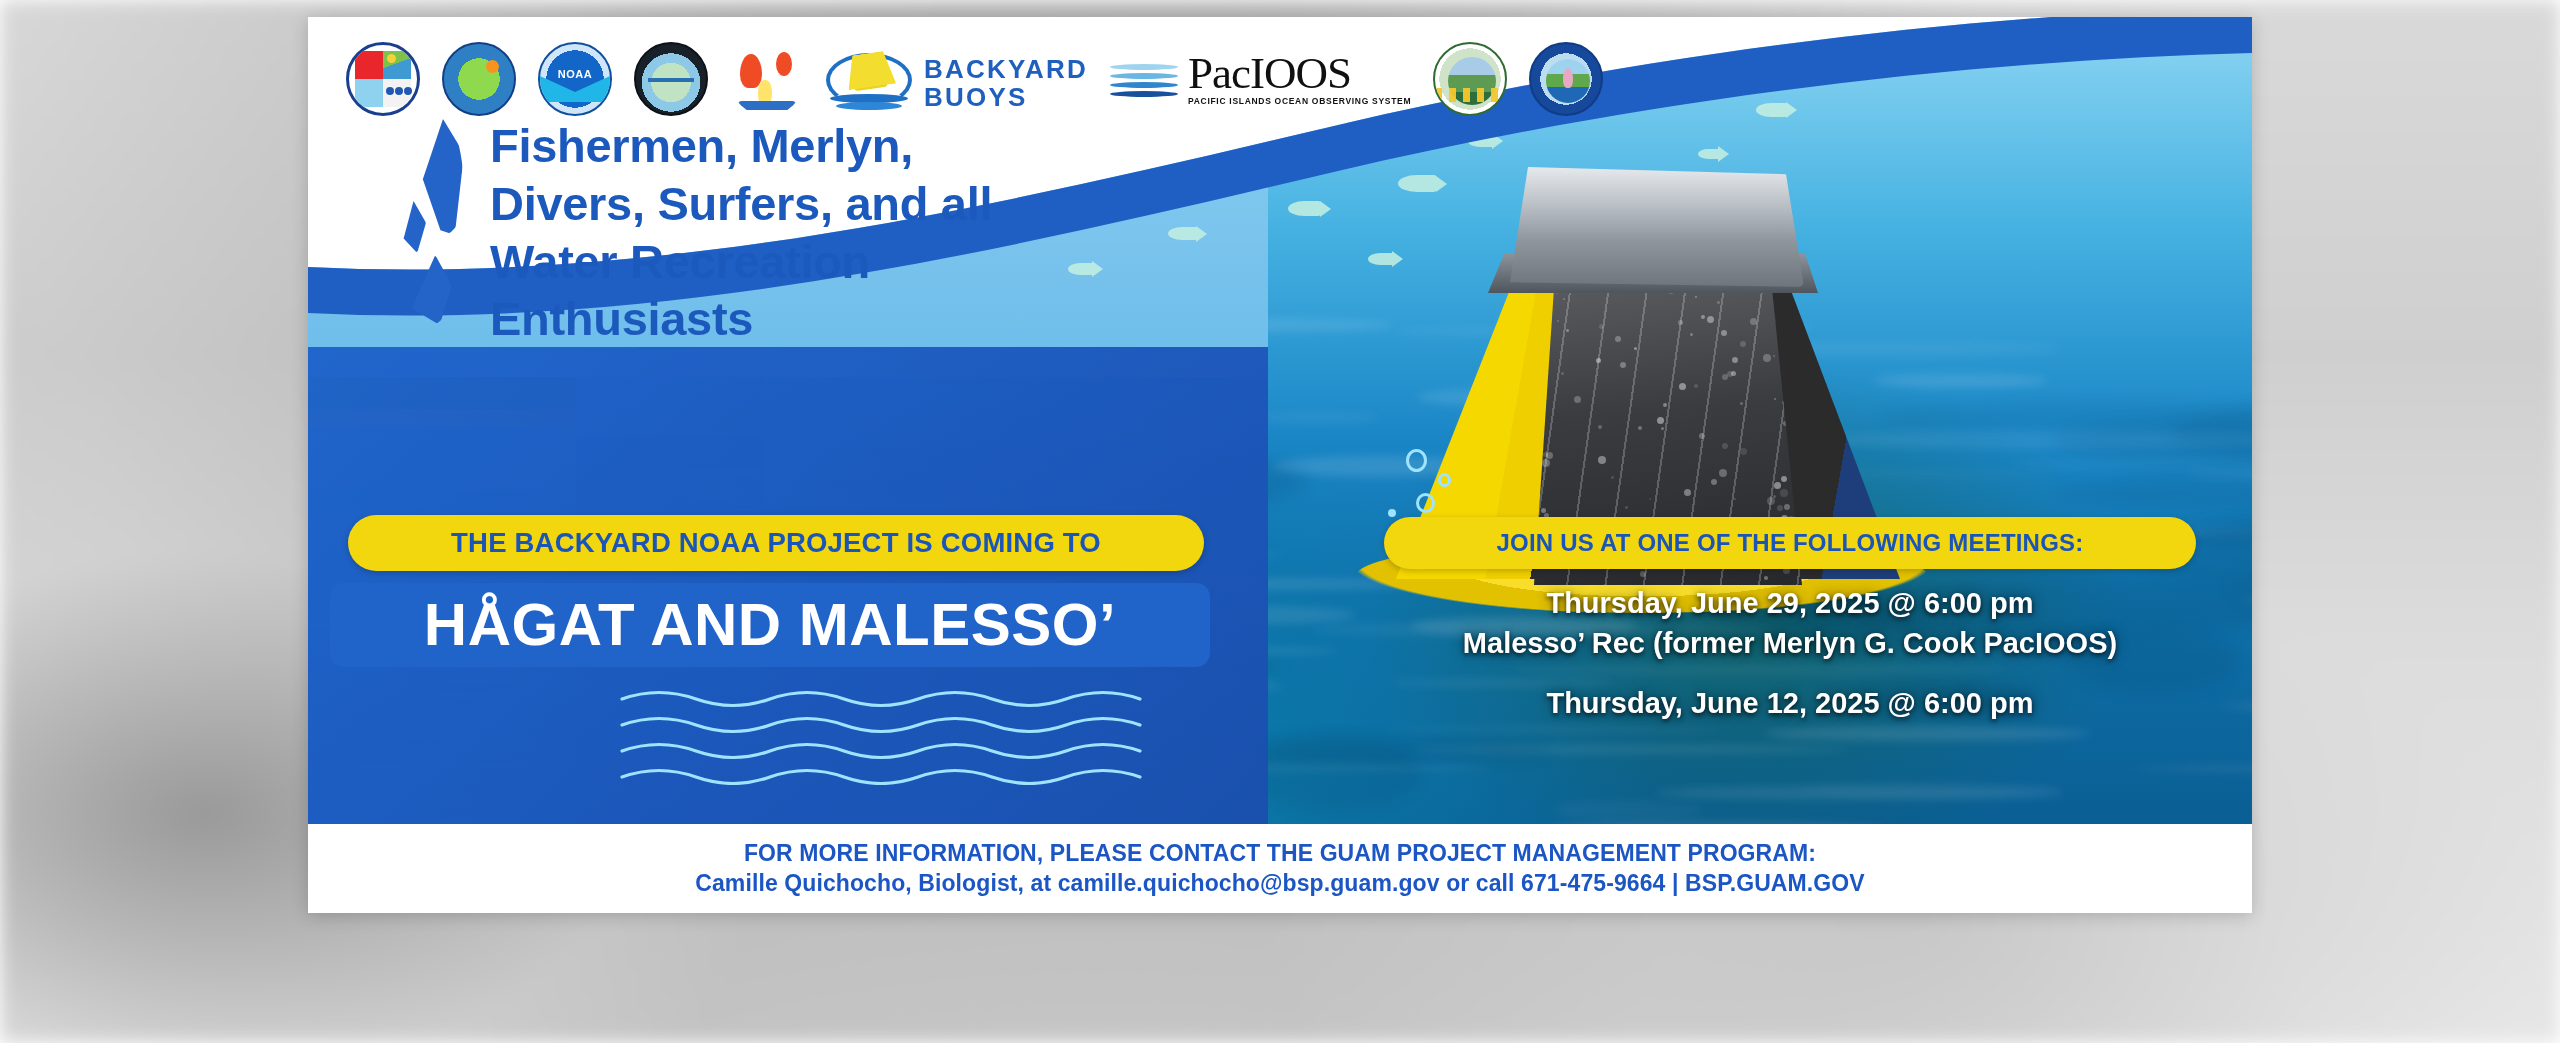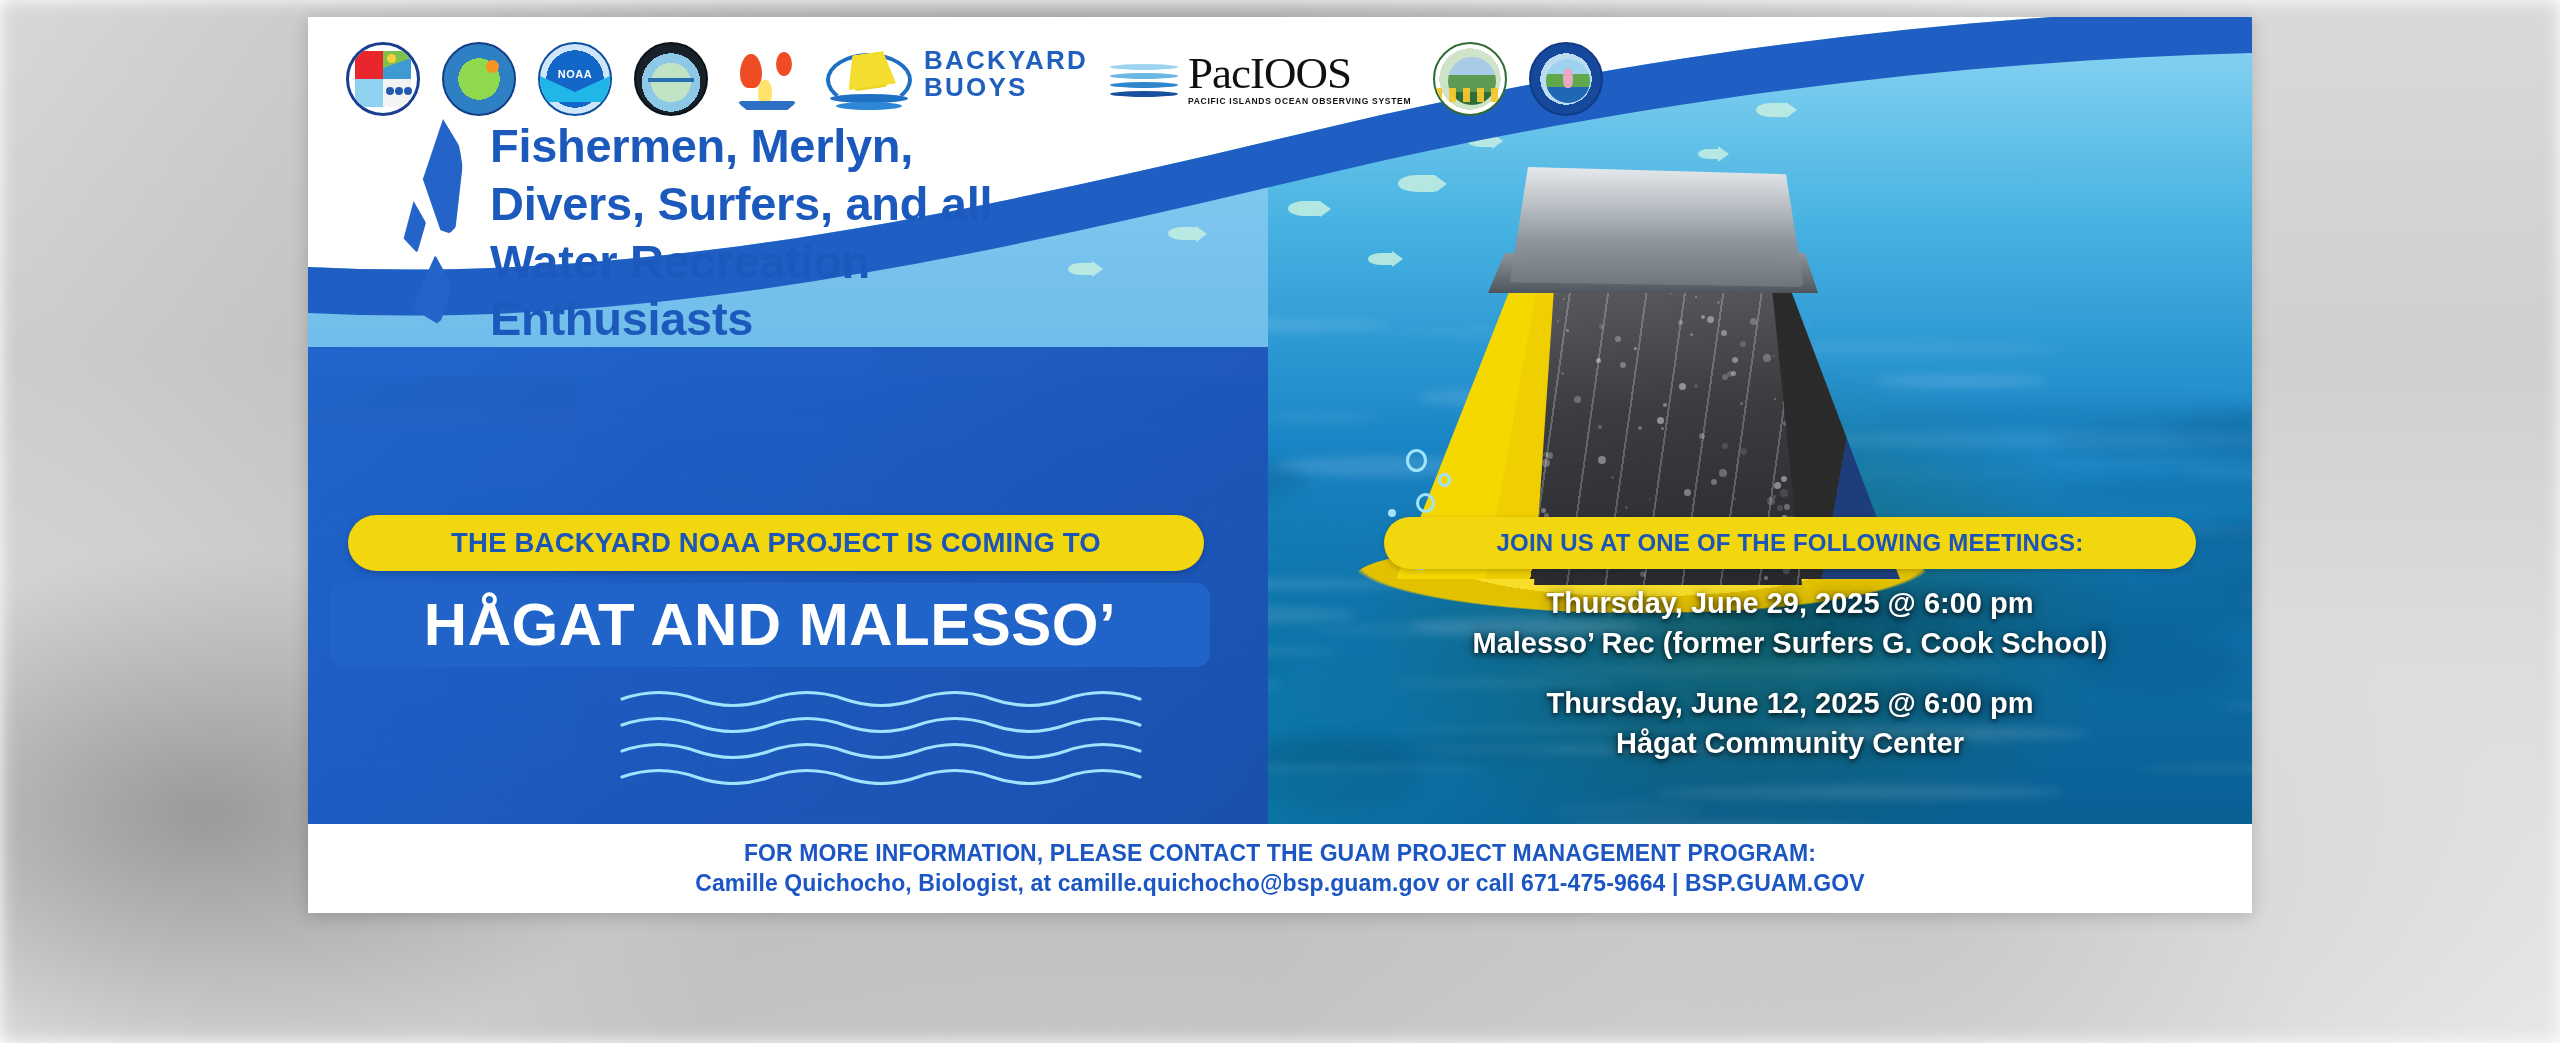--- a/index.html
+++ b/index.html
@@ -64,21 +64,21 @@
   .seal-dark { background: radial-gradient(circle at 50% 55%, #bfe3c3 0 38%, #8dc8e6 38% 56%, #18202a 56% 100%); border:2px solid #0d1218; }
   .seal-dark:after{content:'';position:absolute;left:12px;top:34px;right:12px;height:4px;background:#2a6fb0;}
 
   .seal-coral { background:#fff; }
   .seal-coral .c1{position:absolute;left:10px;top:12px;width:22px;height:34px;background:#ef4b24;border-radius:50% 50% 38% 38%/60% 60% 40% 40%;}
   .seal-coral .c2{position:absolute;right:12px;top:10px;width:16px;height:24px;background:#ef4b24;border-radius:50%;}
   .seal-coral .c3{position:absolute;left:28px;bottom:10px;width:14px;height:26px;background:#ffe36a;border-radius:46%;}
   .seal-coral .c4{position:absolute;left:8px;bottom:6px;right:8px;height:9px;background:#2c6fc4;border-radius:4px;}
 
   
-  .bb-logo { display:flex; align-items:flex-start; gap:12px; flex:0 0 auto; }
+  .bb-logo { display:flex; align-items:flex-end; gap:12px; flex:0 0 auto; }
   .bb-mark { width:86px; height:64px; position:relative; }
   .bb-mark .arc{position:absolute;left:0;top:6px;width:86px;height:54px;border:4px solid #1f6fc4;border-radius:50%;border-bottom-color:transparent;}
   .bb-mark .buoy{position:absolute;left:20px;top:6px;width:48px;height:34px;background:#f3dd2f;clip-path:polygon(18% 0,82% 0,100% 100%,0 100%);transform:rotate(-8deg);}
   .bb-mark .buoy2{position:absolute;left:27px;top:24px;width:34px;height:18px;background:#e9d41f;border-radius:4px;transform:rotate(-8deg);}
   .bb-mark .w1{position:absolute;left:4px;bottom:8px;width:78px;height:9px;background:#1f6fc4;border-radius:50%;}
   .bb-mark .w2{position:absolute;left:10px;bottom:1px;width:66px;height:8px;background:#2d86d6;border-radius:50%;}
   .bb-text { line-height:1.02; }
   .bb-text .l1,.bb-text .l2{ font:700 26px/1.05 "Liberation Sans",sans-serif; letter-spacing:2.2px; color:#1f5fbd; }
 
   
@@ -671,25 +671,24 @@
         <path d="M4 66 q37 -13 74 0 t74 0 t74 0 t74 0 t74 0 t74 0 t74 0"></path>
         <path d="M4 92 q37 -13 74 0 t74 0 t74 0 t74 0 t74 0 t74 0 t74 0"></path>
       </g>
     </svg>
 
     <div class="pill" id="pill-right">JOIN US AT ONE OF THE FOLLOWING MEETINGS:</div>
 
     <div class="meetings">
       <div class="grp">
         <div>Thursday, June 29, 2025 @ 6:00 pm</div>
-        <div>Malesso’ Rec (former Surfers G. Cook School)</div>
+        <div>Malesso’ Rec (former Merlyn G. Cook PacIOOS)</div>
       </div>
       <div class="grp">
         <div>Thursday, June 12, 2025  @ 6:00 pm</div>
-        <div>Hågat Community Center</div>
       </div>
     </div>
 
   </div>
 
   <div class="footer">
     <div class="l1">FOR  MORE INFORMATION, PLEASE CONTACT THE GUAM PROJECT MANAGEMENT PROGRAM:</div>
     <div class="l2">Camille Quichocho, Biologist, at camille.quichocho@bsp.guam.gov or call 671-475-9664 | BSP.GUAM.GOV</div>
   </div>
 

